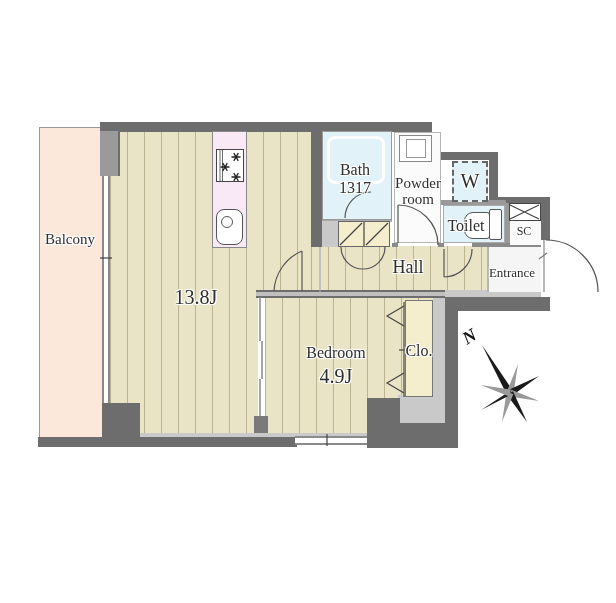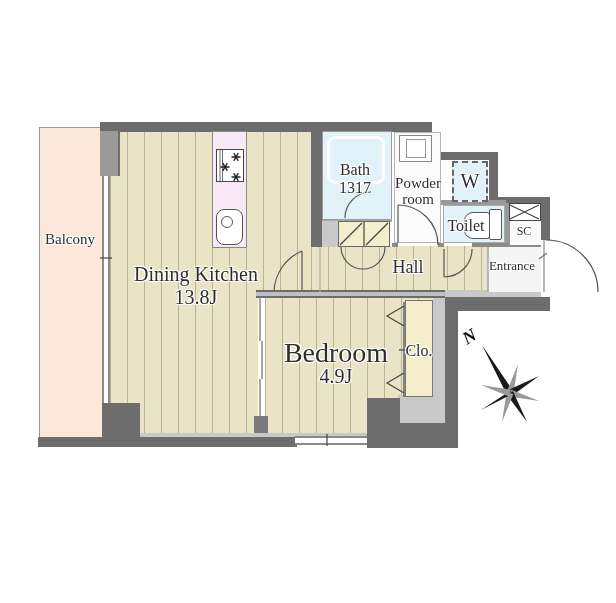--- a/index.html
+++ b/index.html
@@ -128,28 +128,27 @@
       <polygon points="539,401 510.9,389.6 509.1,396.4" fill="#9a9a9a"></polygon>
       <polygon points="527,422 507,394.8 513,391.2" fill="#1a1a1a"></polygon>
       <polygon points="502,422 506.6,392.1 513.4,393.9" fill="#9a9a9a"></polygon>
       <polygon points="481,410 508.3,396 511.7,390" fill="#1a1a1a"></polygon>
       <polygon points="481,385 510.9,389.6 509.1,396.4" fill="#9a9a9a"></polygon>
       <text x="467" y="345" transform="rotate(-32 467 345)" font-family="Liberation Serif, serif" font-size="18" font-weight="bold" font-style="italic" fill="#111">N</text>
     </g>
   </svg>
 
   <div class="lbl" style="left:70px;top:240px;font-size:15px;">Balcony</div>
-  <div class="lbl" style="left:196px;top:274px;font-size:20px;">Dining Kitchen</div>
   <div class="lbl" style="left:196px;top:297px;font-size:20px;">13.8J</div>
-  <div class="lbl" style="left:336px;top:353px;font-size:28px;">Bedroom</div>
+  <div class="lbl" style="left:336px;top:353px;font-size:16px;">Bedroom</div>
   <div class="lbl" style="left:336px;top:376px;font-size:20px;">4.9J</div>
   <div class="lbl" style="left:408px;top:267px;font-size:18px;">Hall</div>
   <div class="lbl" style="left:355px;top:170px;font-size:16px;font-family:Liberation Serif, serif;">Bath</div>
   <div class="lbl" style="left:355px;top:188px;font-size:16px;font-family:Liberation Serif, serif;">1317</div>
   <div class="lbl" style="left:418px;top:184px;font-size:15px;">Powder</div>
   <div class="lbl" style="left:418px;top:200px;font-size:15px;">room</div>
   <div class="lbl" style="left:470px;top:181px;font-size:20px;">W</div>
   <div class="lbl" style="left:466px;top:226px;font-size:16px;">Toilet</div>
   <div class="lbl" style="left:524px;top:231px;font-size:12px;">SC</div>
-  <div class="lbl" style="left:512px;top:266px;font-size:13px;">Entrance</div>
+  <div class="lbl" style="left:512px;top:273px;font-size:13px;">Entrance</div>
   <div class="lbl" style="left:419px;top:351px;font-size:16px;">Clo.</div>
 
 </div>
 
 </body></html>

